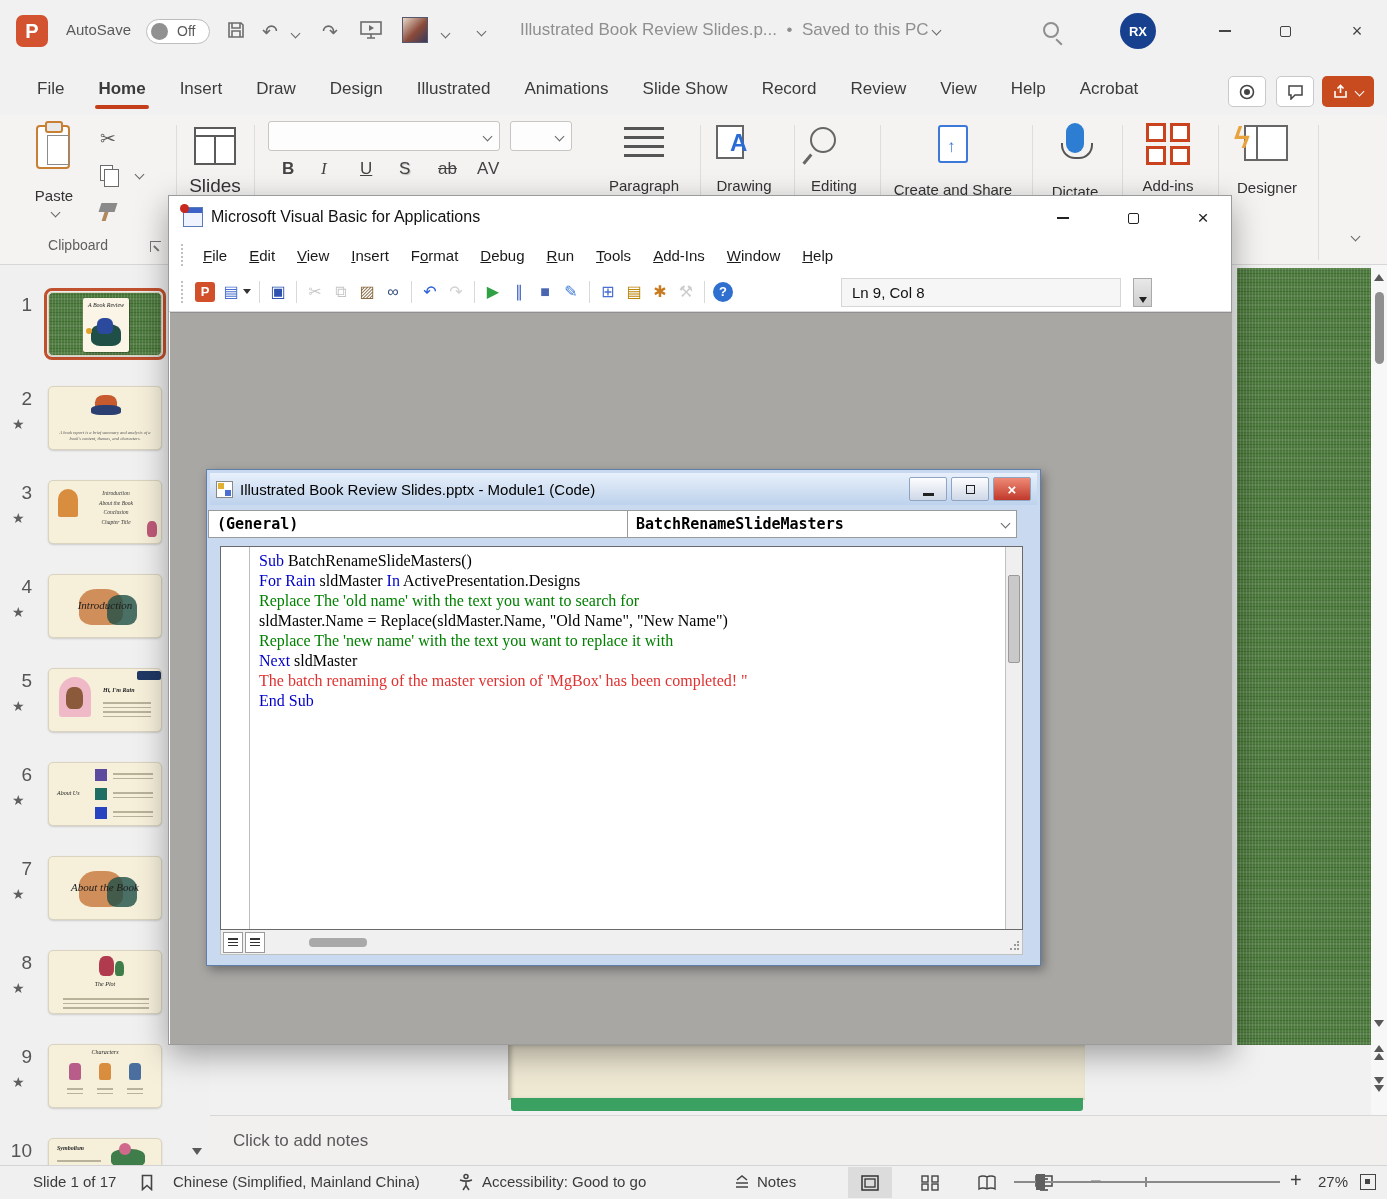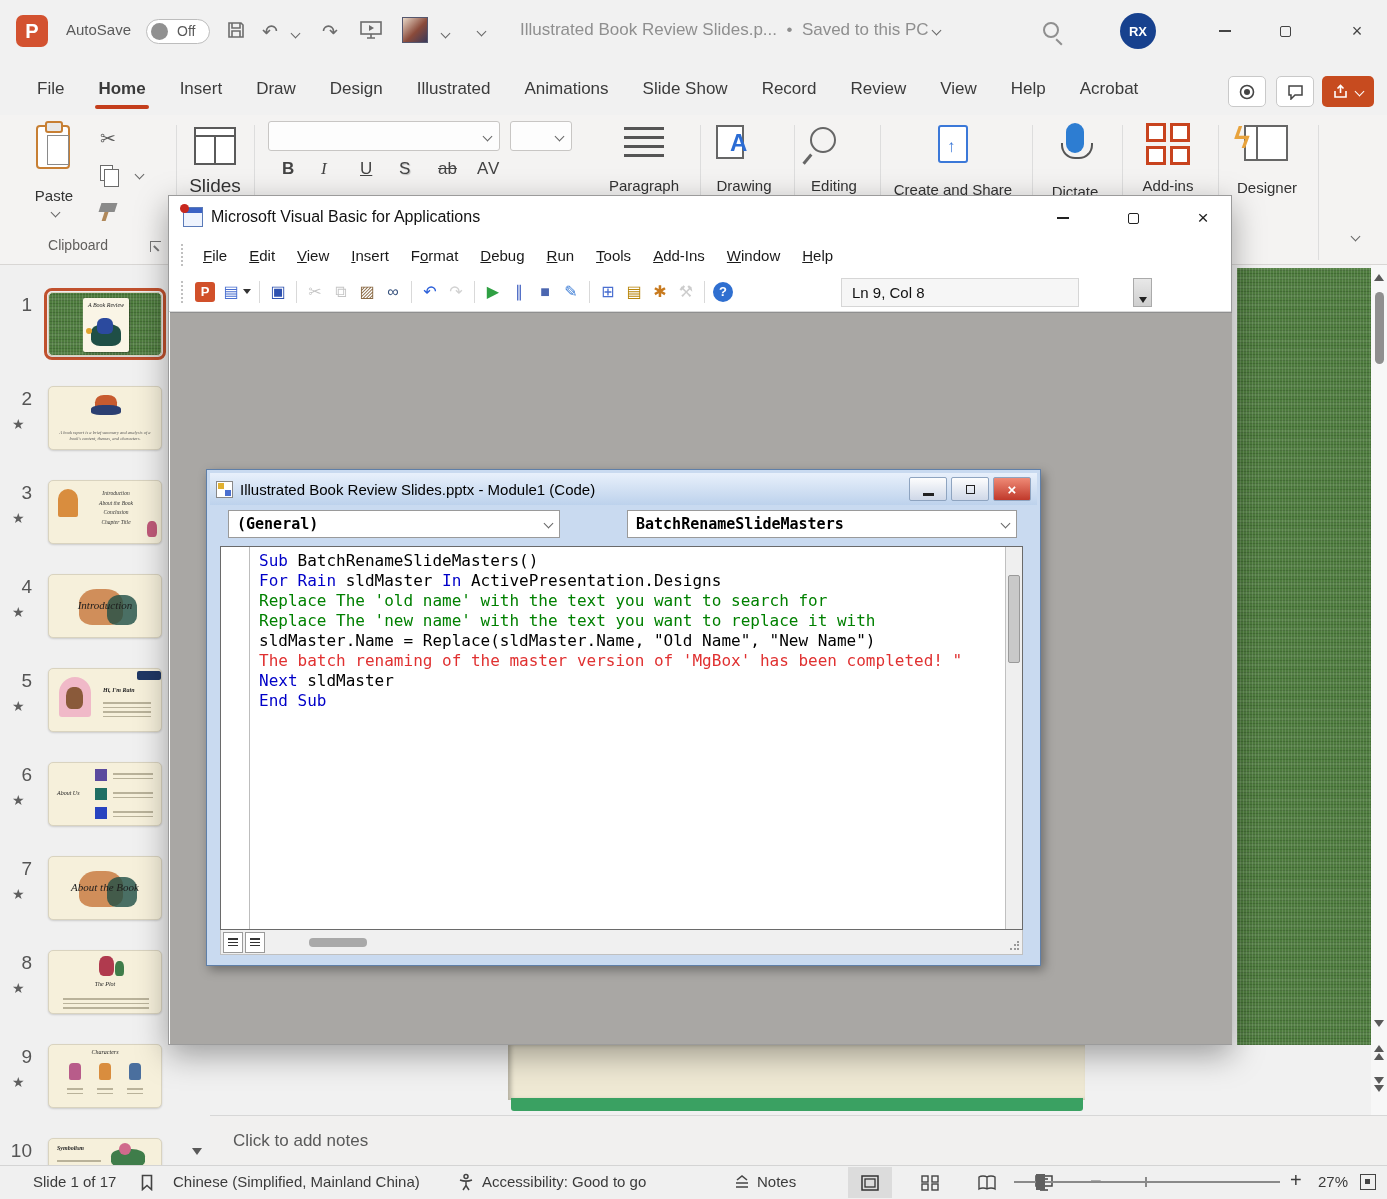--- a/index.html
+++ b/index.html
@@ -123,40 +123,40 @@
   .grip{width:5px;height:22px;border-left:2px dotted #c0c0c0;margin:0 6px;}
   .mitem{padding:4px 11px;}
   .mitem u{text-decoration:underline;}
   #vba-toolbar{position:relative;height:40px;display:flex;align-items:center;background:#fff;border-bottom:1px solid #d9d9d9;padding-left:6px;}
   .tbi{width:24px;height:24px;display:flex;align-items:center;justify-content:center;font-size:16px;margin:0 1px;}
   .tbi.chip{border-radius:3px;font-size:13px;font-weight:bold;width:20px;height:20px;margin:0 3px;}
   .tbi.round{border-radius:50%;}
   .tbi.dis{opacity:.45;}
   .tbsep{width:1px;height:22px;background:#d9d9d9;margin:0 5px;}
   .tb-caret{width:0;height:0;border-left:4px solid transparent;border-right:4px solid transparent;border-top:5px solid #333;margin:0 3px 0 -1px;}
-  #pos-box{position:absolute;left:672px;top:6px;width:238px;height:29px;background:#f6f6f6;border:1px solid #d6d6d6;display:flex;align-items:center;padding-left:10px;font-size:15px;color:#111;}
+  #pos-box{position:absolute;left:672px;top:6px;width:280px;height:29px;background:#f6f6f6;border:1px solid #d6d6d6;display:flex;align-items:center;padding-left:10px;font-size:15px;color:#111;}
   #tb-scroll{position:absolute;left:964px;top:6px;width:19px;height:29px;background:linear-gradient(#e8e8e8,#cfcfcf);border:1px solid #aaa;display:flex;align-items:flex-end;justify-content:center;padding-bottom:3px;}
   #tb-scroll .tri-dn{border-top-color:#222;border-left-width:4px;border-right-width:4px;border-top-width:6px;}
   #vba-mdi{position:absolute;left:1px;top:116px;width:1062px;height:732px;background:#a9a7a4;border-top:1px solid #8f8f8f;}
   
   #code-win{position:absolute;left:36px;top:156px;width:835px;height:497px;background:#c9daf0;border:1px solid #5f7fa8;padding:3px;box-shadow:3px 4px 10px rgba(0,0,0,.35);}
   #cw-title{height:32px;background:linear-gradient(#e8f0fb,#bdd2ec);display:flex;align-items:center;padding:0 6px;font-size:15px;color:#000;}
   .mod-ico{width:17px;height:17px;border:1px solid #888;background:#fff;position:relative;margin-right:7px;}
   .mod-ico:before{content:"";position:absolute;left:1px;top:1px;width:6px;height:6px;background:#e0b030;}
   .mod-ico:after{content:"";position:absolute;right:1px;bottom:1px;width:6px;height:6px;background:#4a6fd0;}
   .cwb{width:38px;height:24px;margin-left:4px;background:linear-gradient(#fdfdfd,#cfd8e8);border:1px solid #8ea4c0;border-radius:2px;display:flex;align-items:center;justify-content:center;}
   .cwb-min{width:11px;height:3px;background:#222;margin-top:10px;}
   .cwb-restore{width:9px;height:9px;border:1.6px solid #222;}
   .cwb.close{background:linear-gradient(#ef8a76,#c0392b);color:#fff;font-weight:bold;font-size:15px;}
   .cw-combo{position:absolute;top:40px;height:28px;background:#fff;border:1px solid #9a9a9a;display:flex;align-items:center;padding-left:8px;font-family:"DejaVu Sans Mono",monospace;font-size:15px;font-weight:600;color:#000;}
   .cw-combo .chev{position:absolute;right:7px;top:9px;}
   #cw-body{position:absolute;left:13px;top:76px;width:803px;height:384px;background:#fff;border:1px solid #6a6a6a;display:flex;}
   #cw-margin{width:29px;border-right:1px solid #bdbdbd;background:#fff;}
   #code-editor{flex:1;padding:4px 0 0 9px;font-family:"DejaVu Sans Mono",monospace;font-size:16px;line-height:20px;overflow:hidden;}
-  .cl{white-space:pre;}
+  .cl{white-space:pre;font-family:Liberation Serif, serif;}
   .kw{color:var(--kw);} .tx{color:#000;} .cm{color:var(--cm);} .er{color:var(--er);}
   #cw-vscroll{width:17px;border-left:1px solid #c0c0c0;background:#efefef;position:relative;}
   .cwv-thumb{position:absolute;left:2px;top:28px;width:12px;height:88px;background:#c9c9c9;border:1px solid #9a9a9a;border-radius:2px;}
   #cw-hscroll{position:absolute;left:13px;top:460px;width:803px;height:25px;background:#f0f0f0;border:1px solid #c0c0c0;border-top:none;display:flex;align-items:center;}
   .cwh-btn{width:20px;height:21px;background:#fff;border:1px solid #9a9a9a;margin-left:2px;display:flex;align-items:center;justify-content:center;}
   .cwh-btn div{width:10px;height:8px;background:repeating-linear-gradient(#333 0 1.5px,transparent 1.5px 3.5px);}
   .cwh-thumb{position:absolute;left:88px;top:8px;width:58px;height:9px;background:#a9a9a9;border-radius:4px;}
   .grip-dots{position:absolute;right:3px;bottom:3px;width:10px;height:10px;background:
      radial-gradient(circle at 2px 8px,#999 1px,transparent 1.5px),
      radial-gradient(circle at 6px 8px,#999 1px,transparent 1.5px),
@@ -571,38 +571,38 @@
           <div class="mod-ico"></div>
           <span style="flex:1">Illustrated Book Review Slides.pptx - Module1 (Code)</span>
           <div class="cwb">
               <div class="cwb-min"></div>
             </div>
           <div class="cwb">
               <div class="cwb-restore"></div>
             </div>
           <div class="cwb close">×</div>
         </div>
-        <div class="cw-combo" style="left:21px;width:332px">
+        <div class="cw-combo" style="left:1px;width:465px">
           <span>(General)</span>
             <span class="chev"></span>
         </div>
         <div class="cw-combo" style="left:420px;width:390px">
           <span>BatchRenameSlideMasters</span>
             <span class="chev"></span>
         </div>
         <div id="cw-body">
           <div id="cw-margin"></div>
           <div id="code-editor">
               <div class="cl"><span class="kw">Sub</span><span class="tx"> BatchRenameSlideMasters()</span></div>
               <div class="cl"><span class="kw">For Rain</span><span class="tx"> sldMaster </span><span class="kw">In</span><span class="tx"> ActivePresentation.Designs</span></div>
               <div class="cl"><span class="cm">Replace The 'old name' with the text you want to search for</span></div>
+              <div class="cl"><span class="tx">sldMaster.Name = Replace(sldMaster.Name, "Old Name", "New Name")</span></div>
               <div class="cl"><span class="cm">Replace The 'new name' with the text you want to replace it with</span></div>
-              <div class="cl"><span class="tx">sldMaster.Name = Replace(sldMaster.Name, "Old Name", "New Name")</span></div>
+              <div class="cl"><span class="kw">Next</span><span class="tx"> sldMaster</span></div>
               <div class="cl"><span class="er">The batch renaming of the master version of 'MgBox' has been completed! "</span></div>
-              <div class="cl"><span class="kw">Next</span><span class="tx"> sldMaster</span></div>
               <div class="cl"><span class="kw">End Sub</span></div>
             </div>
           <div id="cw-vscroll">
               <div class="cwv-thumb"></div>
             </div>
         </div>
         <div id="cw-hscroll">
           <div class="cwh-btn">
               <div></div>
             </div>

